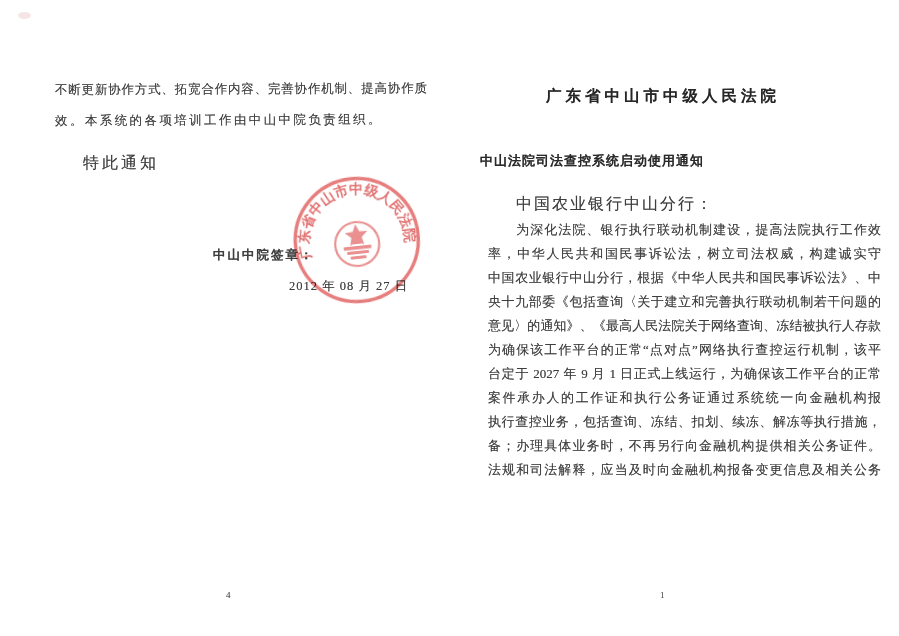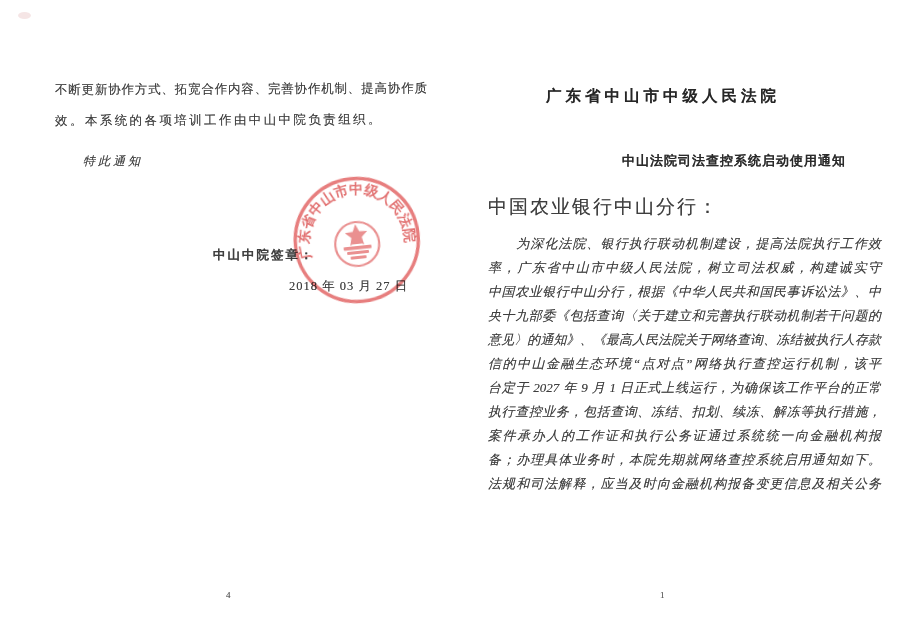--- a/index.html
+++ b/index.html
@@ -16,21 +16,21 @@
   
   .left-par {
     left:55px; top:74px; width:372px;
     font-size:12.5px; line-height:31px;
     transform:rotate(-.25deg);
   }
   .jline { text-align:justify; text-align-last:justify; white-space:nowrap; }
   .sline { text-align:left; text-align-last:left; letter-spacing:2.4px; white-space:nowrap; }
 
   .closing {
-    left:83px; top:153px; font-size:12px; letter-spacing:3px; white-space:nowrap;font-style:italic;
+    left:83px; top:153px; font-size:16px; letter-spacing:3px; white-space:nowrap;
   }
   .sig-label {
     left:213px; top:247px; font-size:12.5px; letter-spacing:2px; white-space:nowrap; z-index:1;font-weight:bold;
   }
   .date-line {
     left:289px; top:278px; font-size:12.5px; letter-spacing:1px; white-space:nowrap; z-index:1;
   }
   .seal-box {
     left:286px; top:174px; width:142px; height:136px; z-index:2;
     mix-blend-mode:multiply; opacity:.88;
@@ -45,48 +45,48 @@
     background:#f2dcdc; border-radius:50%; opacity:.75;
   }
 
   
   .court-title {
     left:480px; top:86px; width:366px; text-align:center;
     font-size:15.5px; font-weight:bold; color:#262626;
     letter-spacing:4px; white-space:nowrap;
   }
   .notice-title {
-    left:480px; top:152px; width:366px; text-align:right;
+    left:480px; top:152px; width:366px; text-align:left;
     font-size:13px; font-weight:bold; color:#2a2a2a;
     letter-spacing:1px; white-space:nowrap;
   }
   .salutation {
-    left:488px; top:194px; font-size:19px; letter-spacing:2px; white-space:nowrap;
+    left:516px; top:194px; font-size:16px; letter-spacing:2px; white-space:nowrap;
   }
   .body-col {
-    left:488px; top:232px; width:393px;
-    font-size:13px; line-height:24px;font-style:italic;
+    left:488px; top:218px; width:393px;
+    font-size:13px; line-height:24px;
   }
   .body-col .ln { height:24px; }
 </style>
 </head>
 <body>
 
 <div class="abs smudge"></div>
 
 <div class="abs left-par scan-text">
   <div class="jline">不断更新协作方式、拓宽合作内容、完善协作机制、提高协作质</div>
   <div class="sline">效。本系统的各项培训工作由中山中院负责组织。</div>
 </div>
 
 <div class="abs closing scan-text">特此通知</div>
 
 <div class="abs sig-label scan-text">中山中院签章：</div>
 
-<div class="abs date-line scan-text">2018 年 03 月 27 日</div>
+<div class="abs date-line scan-text">2012 年 08 月 27 日</div>
 
 <svg class="abs seal-box" viewBox="0 0 142 136" xmlns="http://www.w3.org/2000/svg">
   <defs>
     <path id="sealArc" d="M 24.6 80 A 48 48 0 1 1 117.4 80" fill="none"></path>
   </defs>
   <circle cx="71" cy="66" r="61.5" fill="none" stroke="#dd4a4a" stroke-width="3.4" opacity=".82"></circle>
   <text font-size="14" fill="#d94545" opacity=".88" style="font-family:'Liberation Serif',serif; font-weight:bold;">
     <textPath href="#sealArc" startOffset="1">广东省中山市中级人民法院</textPath>
   </text>
 
@@ -103,25 +103,25 @@
 <div class="abs pgnum pg-left scan-text">4</div>
 
 <div class="abs court-title scan-text">广东省中山市中级人民法院</div>
 
 <div class="abs notice-title scan-text">中山法院司法查控系统启动使用通知</div>
 
 <div class="abs salutation scan-text">中国农业银行中山分行：</div>
 
 <div class="abs body-col scan-text">
   <div class="ln jline">　　为深化法院、银行执行联动机制建设，提高法院执行工作效</div>
-  <div class="ln jline">率，广东省中山市中级人民法院，树立司法权威，构建诚实守</div>
+  <div class="ln jline">率，中华人民共和国民事诉讼法，树立司法权威，构建诚实守</div>
   <div class="ln jline">中国农业银行中山分行，根据《中华人民共和国民事诉讼法》、中</div>
   <div class="ln jline">央十九部委《包括查询〈关于建立和完善执行联动机制若干问题的</div>
   <div class="ln jline">意见〉的通知》、《最高人民法院关于网络查询、冻结被执行人存款</div>
-  <div class="ln jline">信的中山金融生态环境“点对点”网络执行查控运行机制，该平</div>
+  <div class="ln jline">为确保该工作平台的正常“点对点”网络执行查控运行机制，该平</div>
   <div class="ln jline">台定于 2027 年 9 月 1 日正式上线运行，为确保该工作平台的正常</div>
+  <div class="ln jline">案件承办人的工作证和执行公务证通过系统统一向金融机构报</div>
   <div class="ln jline">执行查控业务，包括查询、冻结、扣划、续冻、解冻等执行措施，</div>
-  <div class="ln jline">案件承办人的工作证和执行公务证通过系统统一向金融机构报</div>
-  <div class="ln jline">备；办理具体业务时，本院先期就网络查控系统启用通知如下。</div>
+  <div class="ln jline">备；办理具体业务时，不再另行向金融机构提供相关公务证件。</div>
   <div class="ln jline">法规和司法解释，应当及时向金融机构报备变更信息及相关公务</div>
 </div>
 
 <div class="abs pgnum pg-right scan-text">1</div>
 
 </body></html>

